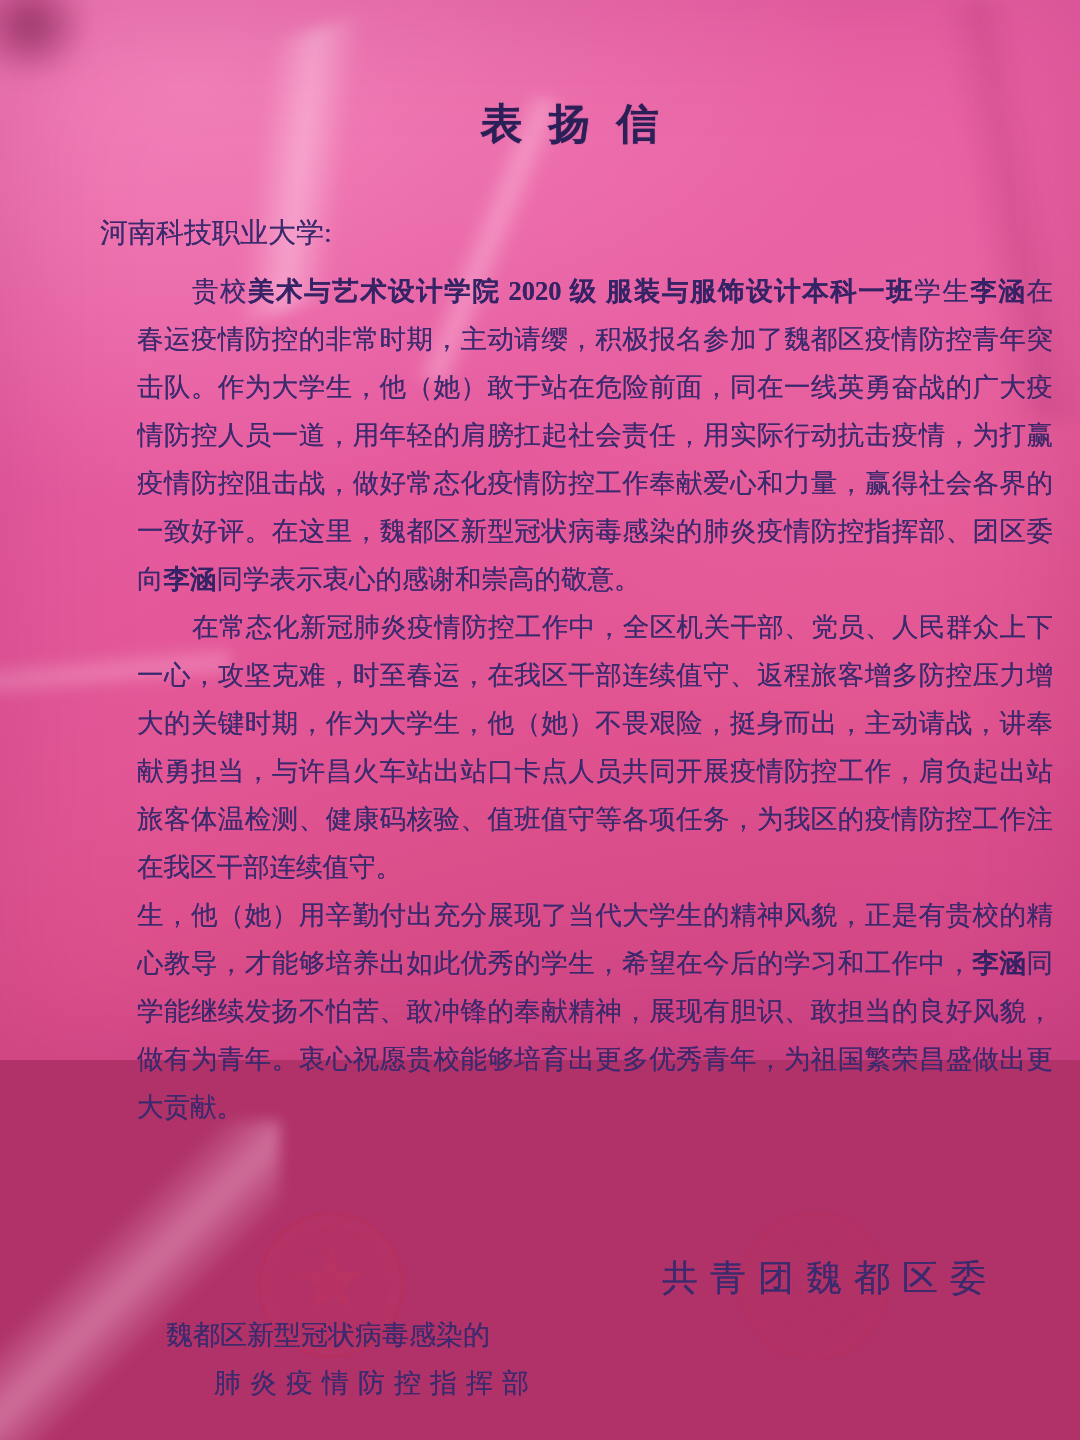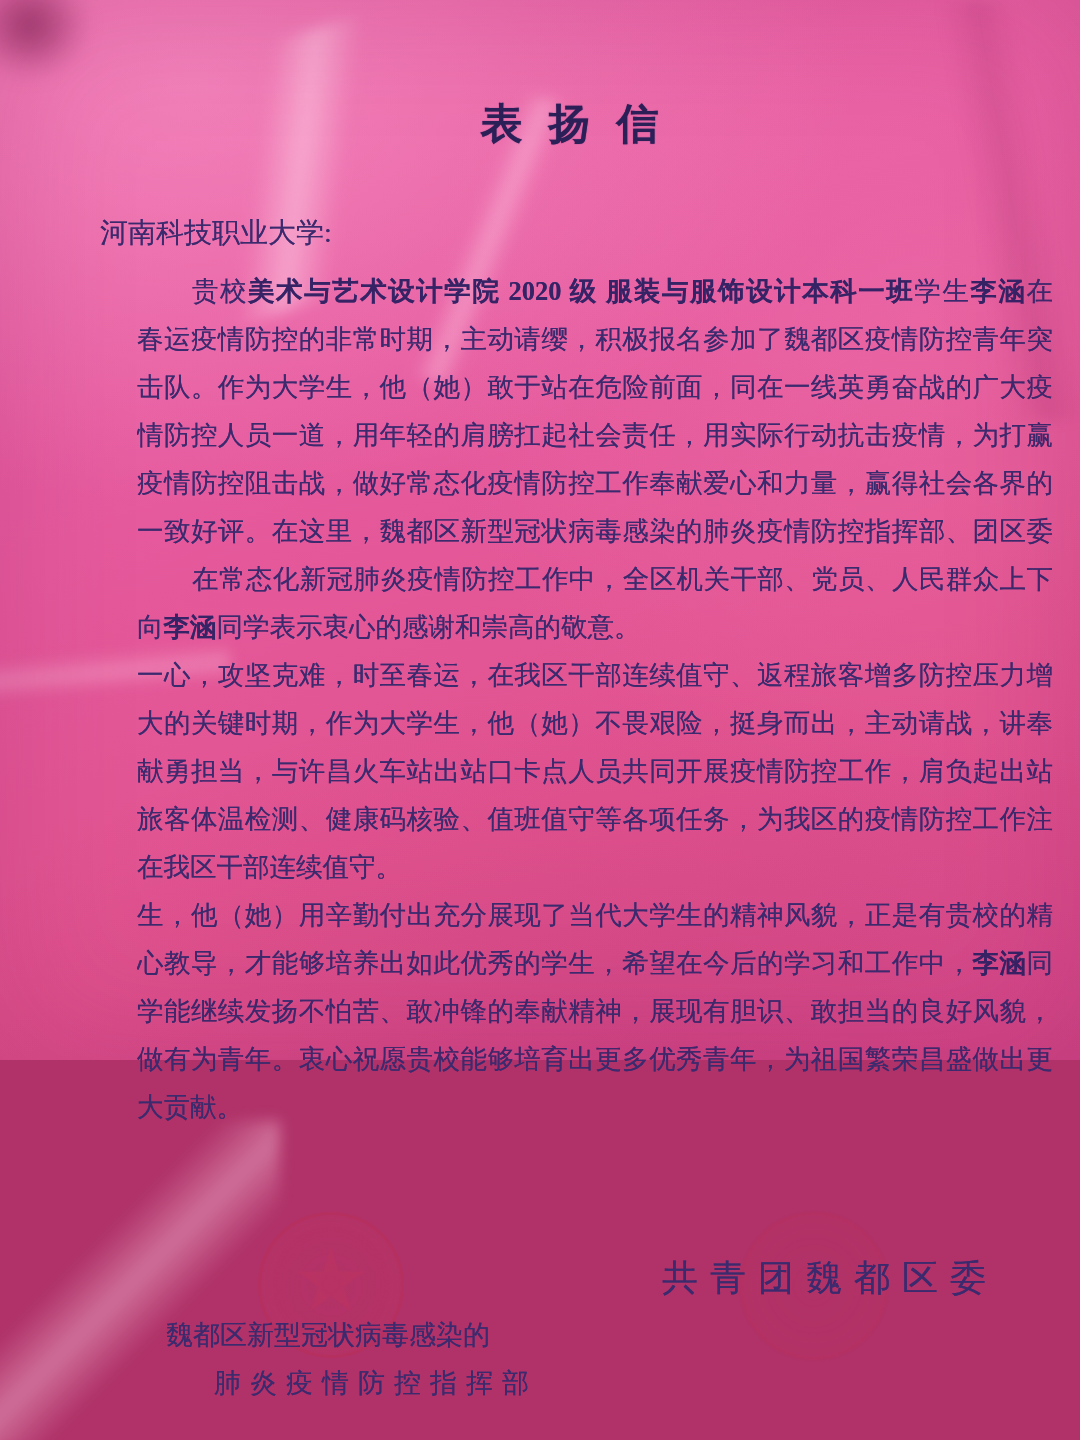--- a/index.html
+++ b/index.html
@@ -87,22 +87,22 @@
 
     <div class="salutation">河南科技职业大学:</div>
 
     <div class="body">
         <div class="bline just ind"><span>贵校</span><span class="b">美术与艺术设计学院 2020 级 服装与服饰设计本科一班</span><span>学生</span><span class="b">李涵</span><span>在</span></div>
         <div class="bline just"><span>春运疫情防控的非常时期，主动请缨，积极报名参加了魏都区疫情防控青年突</span></div>
         <div class="bline just"><span>击队。作为大学生，他（她）敢于站在危险前面，同在一线英勇奋战的广大疫</span></div>
         <div class="bline just"><span>情防控人员一道，用年轻的肩膀扛起社会责任，用实际行动抗击疫情，为打赢</span></div>
         <div class="bline just"><span>疫情防控阻击战，做好常态化疫情防控工作奉献爱心和力量，赢得社会各界的</span></div>
         <div class="bline just"><span>一致好评。在这里，魏都区新型冠状病毒感染的肺炎疫情防控指挥部、团区委</span></div>
+        <div class="bline"><span>向</span><span class="b">李涵</span><span>同学表示衷心的感谢和崇高的敬意。</span></div>
         <div class="bline just ind"><span>在常态化新冠肺炎疫情防控工作中，全区机关干部、党员、人民群众上下</span></div>
-        <div class="bline"><span>向</span><span class="b">李涵</span><span>同学表示衷心的感谢和崇高的敬意。</span></div>
         <div class="bline just"><span>一心，攻坚克难，时至春运，在我区干部连续值守、返程旅客增多防控压力增</span></div>
         <div class="bline just"><span>大的关键时期，作为大学生，他（她）不畏艰险，挺身而出，主动请战，讲奉</span></div>
         <div class="bline just"><span>献勇担当，与许昌火车站出站口卡点人员共同开展疫情防控工作，肩负起出站</span></div>
         <div class="bline just"><span>旅客体温检测、健康码核验、值班值守等各项任务，为我区的疫情防控工作注</span></div>
         <div class="bline"><span>在我区干部连续值守。</span></div>
         <div class="bline just"><span>生，他（她）用辛勤付出充分展现了当代大学生的精神风貌，正是有贵校的精</span></div>
         <div class="bline just"><span>心教导，才能够培养出如此优秀的学生，希望在今后的学习和工作中，</span><span class="b">李涵</span><span>同</span></div>
         <div class="bline just"><span>学能继续发扬不怕苦、敢冲锋的奉献精神，展现有胆识、敢担当的良好风貌，</span></div>
         <div class="bline just"><span>做有为青年。衷心祝愿贵校能够培育出更多优秀青年，为祖国繁荣昌盛做出更</span></div>
         <div class="bline"><span>大贡献。</span></div>

